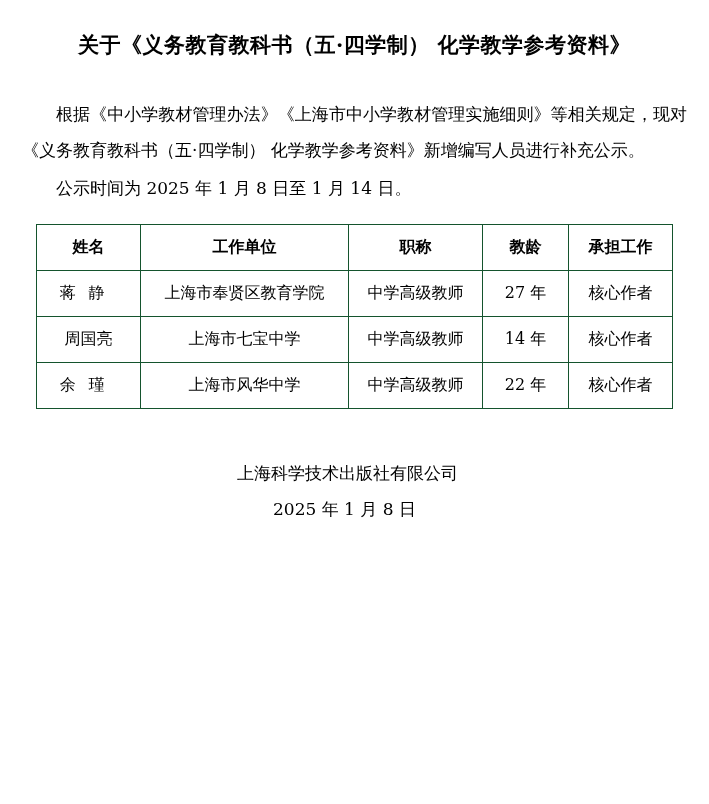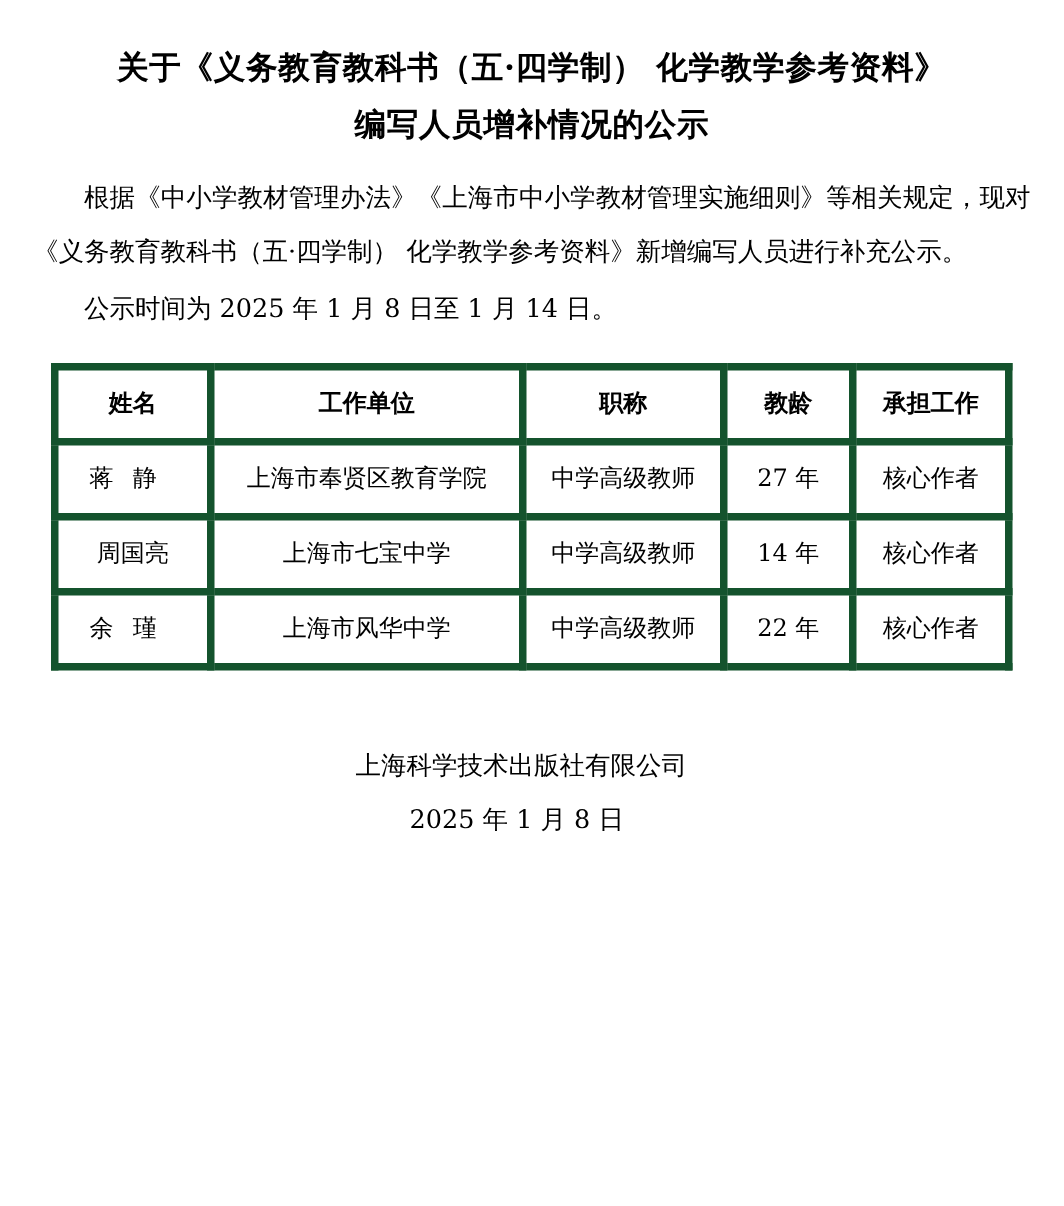--- a/index.html
+++ b/index.html
@@ -26,40 +26,40 @@
     font-weight: bold;
     font-size: 21px;
     line-height: 38px;
     letter-spacing: 0.5px;
   }
   .title .line {
     display: block;
     white-space: nowrap;
   }
   .body-text {
-    margin-top: 12px;
+    margin-top: 32px;
     font-size: 17px;
     line-height: 36px;
     text-align: justify;
   }
   .para {
     text-indent: 2em;
     margin: 0;
   }
   .para + .para {
     margin-top: 2px;
   }
   table.roster {
     border-collapse: collapse;
     width: 636px;
     margin: 18px auto 0 auto;
     table-layout: fixed;
   }
   table.roster th, table.roster td {
-    border: 5px solid #14532d;
+    border: 1px solid #14532d;
     text-align: center;
     font-size: 16px;
     height: 45px;
     padding: 0 2px;
     font-weight: normal;
   }
   table.roster th {
     font-weight: bold;
   }
   col.c-name { width: 104px; }
@@ -91,21 +91,20 @@
     padding-right: 6px;
   }
 </style>
 </head>
 <body>
 
 <div class="page">
 
   <div class="title">
     <span class="line">关于《义务教育教科书（五·四学制） 化学教学参考资料》</span>
-    <span class="line">编写人员增补情况的公示</span>
   </div>
 
   <div class="body-text">
     <p class="para">根据《中小学教材管理办法》《上海市中小学教材管理实施细则》等相关规定，现对《义务教育教科书（五·四学制） 化学教学参考资料》新增编写人员进行补充公示。</p>
     <p class="para">公示时间为 2025 年 1 月 8 日至 1 月 14 日。</p>
   </div>
 
   <table class="roster">
     <colgroup>
       <col class="c-name">

